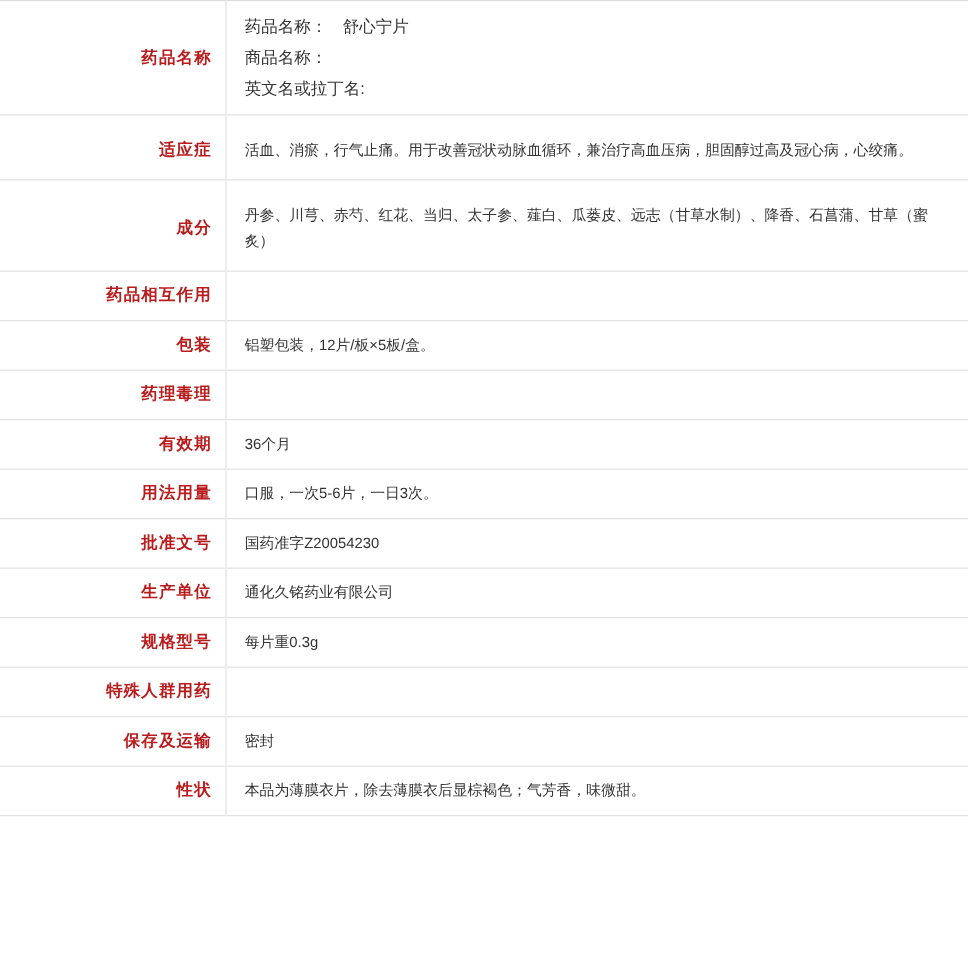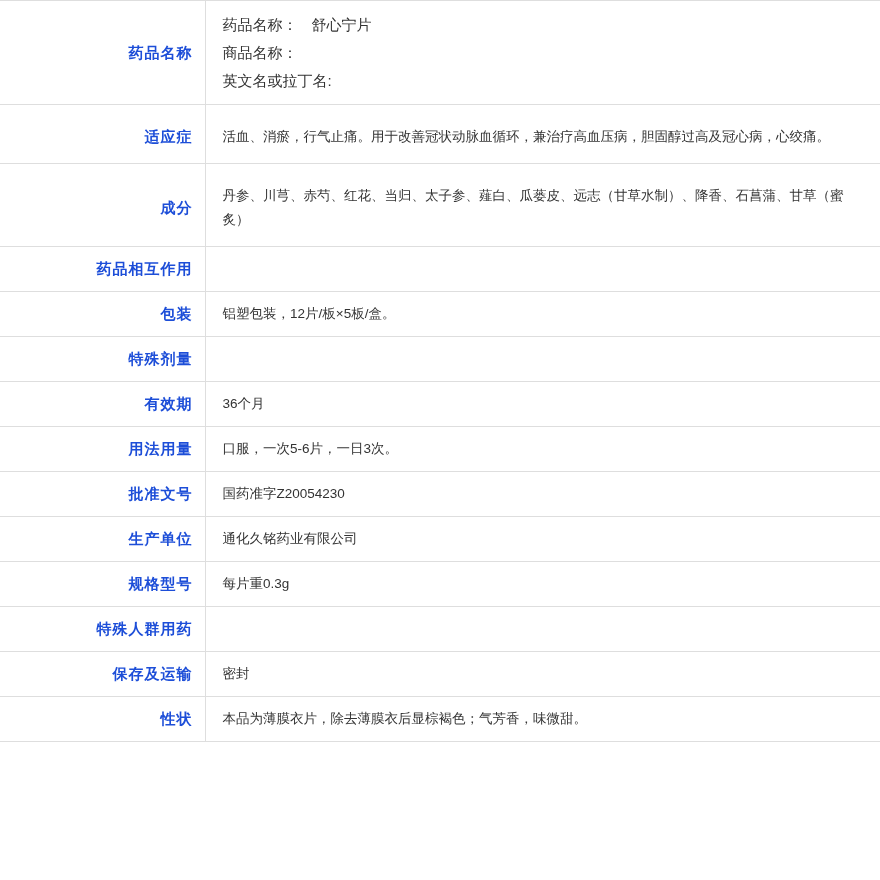--- a/index.html
+++ b/index.html
@@ -30,21 +30,21 @@
     border-bottom: 1px solid #dedede;
   }
   td.label-cell {
     width: 205px;
     box-sizing: border-box;
     text-align: right;
     padding: 10px 12px 10px 8px;
     vertical-align: middle;
     font-size: 15px;
     font-weight: bold;
-    color: #1d4ed8;
+    color: #b91c1c;
     letter-spacing: 1px;
     border-right: 1px solid #dedede;
     line-height: 1.6;
   }
   td.value-cell {
     box-sizing: border-box;
     padding: 10px 14px 10px 17px;
     vertical-align: middle;
     font-size: 13.5px;
     color: #333333;
@@ -95,21 +95,21 @@
         <td class="label-cell">药品相互作用</td>
         <td class="value-cell"></td>
       </tr>
 
       <tr>
         <td class="label-cell">包装</td>
         <td class="value-cell">铝塑包装，12片/板×5板/盒。</td>
       </tr>
 
       <tr>
-        <td class="label-cell">特殊剂量</td>
+        <td class="label-cell">药理毒理</td>
         <td class="value-cell"></td>
       </tr>
 
       <tr>
         <td class="label-cell">有效期</td>
         <td class="value-cell">36个月</td>
       </tr>
 
       <tr>
         <td class="label-cell">用法用量</td>

